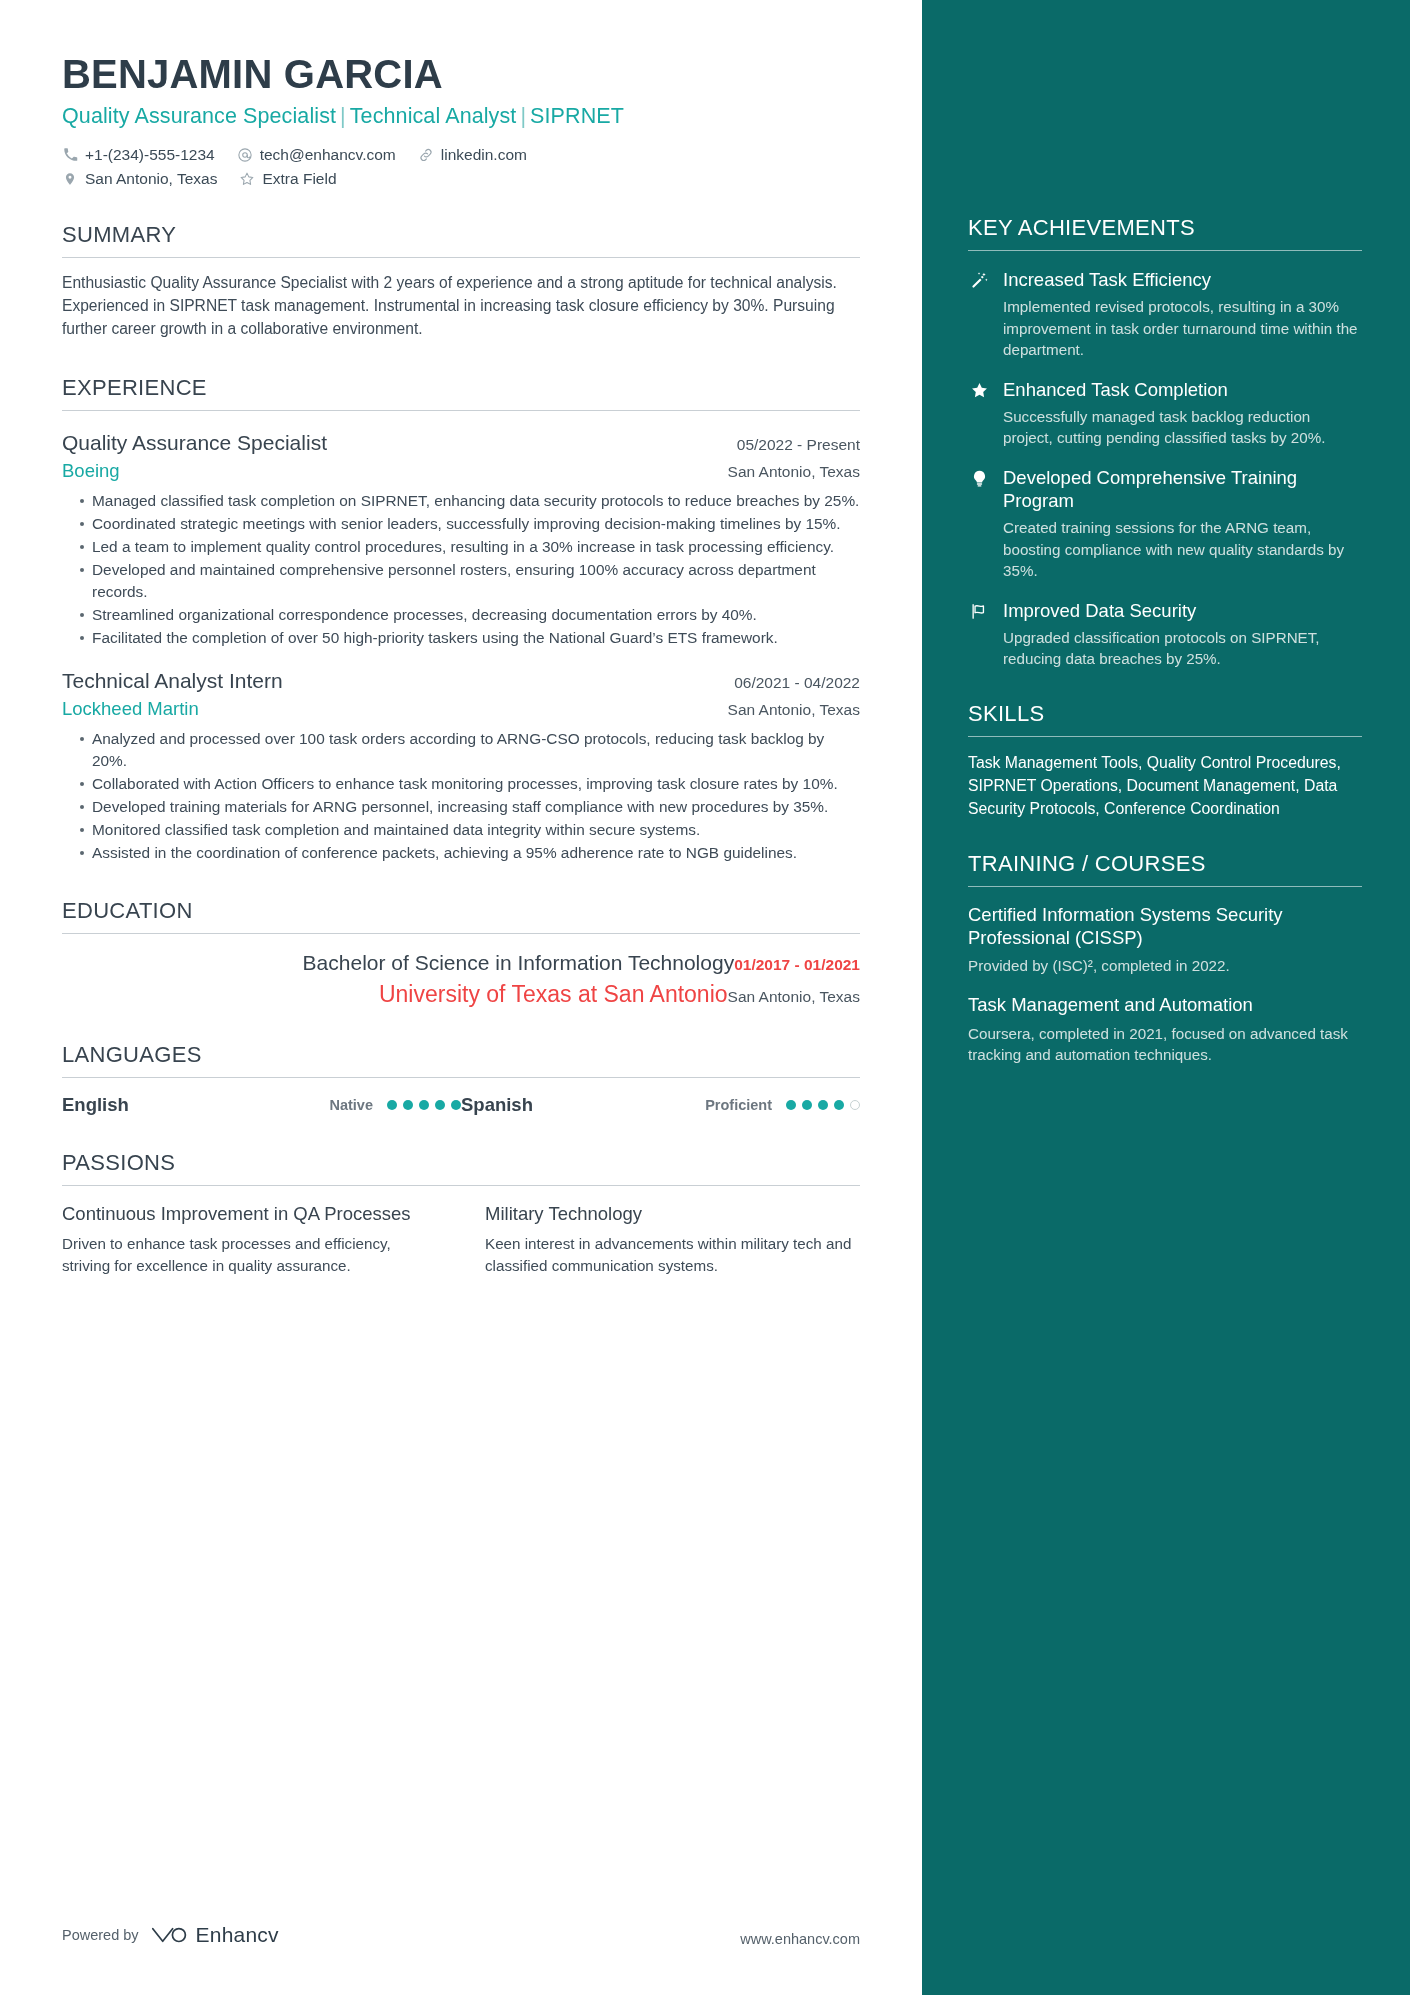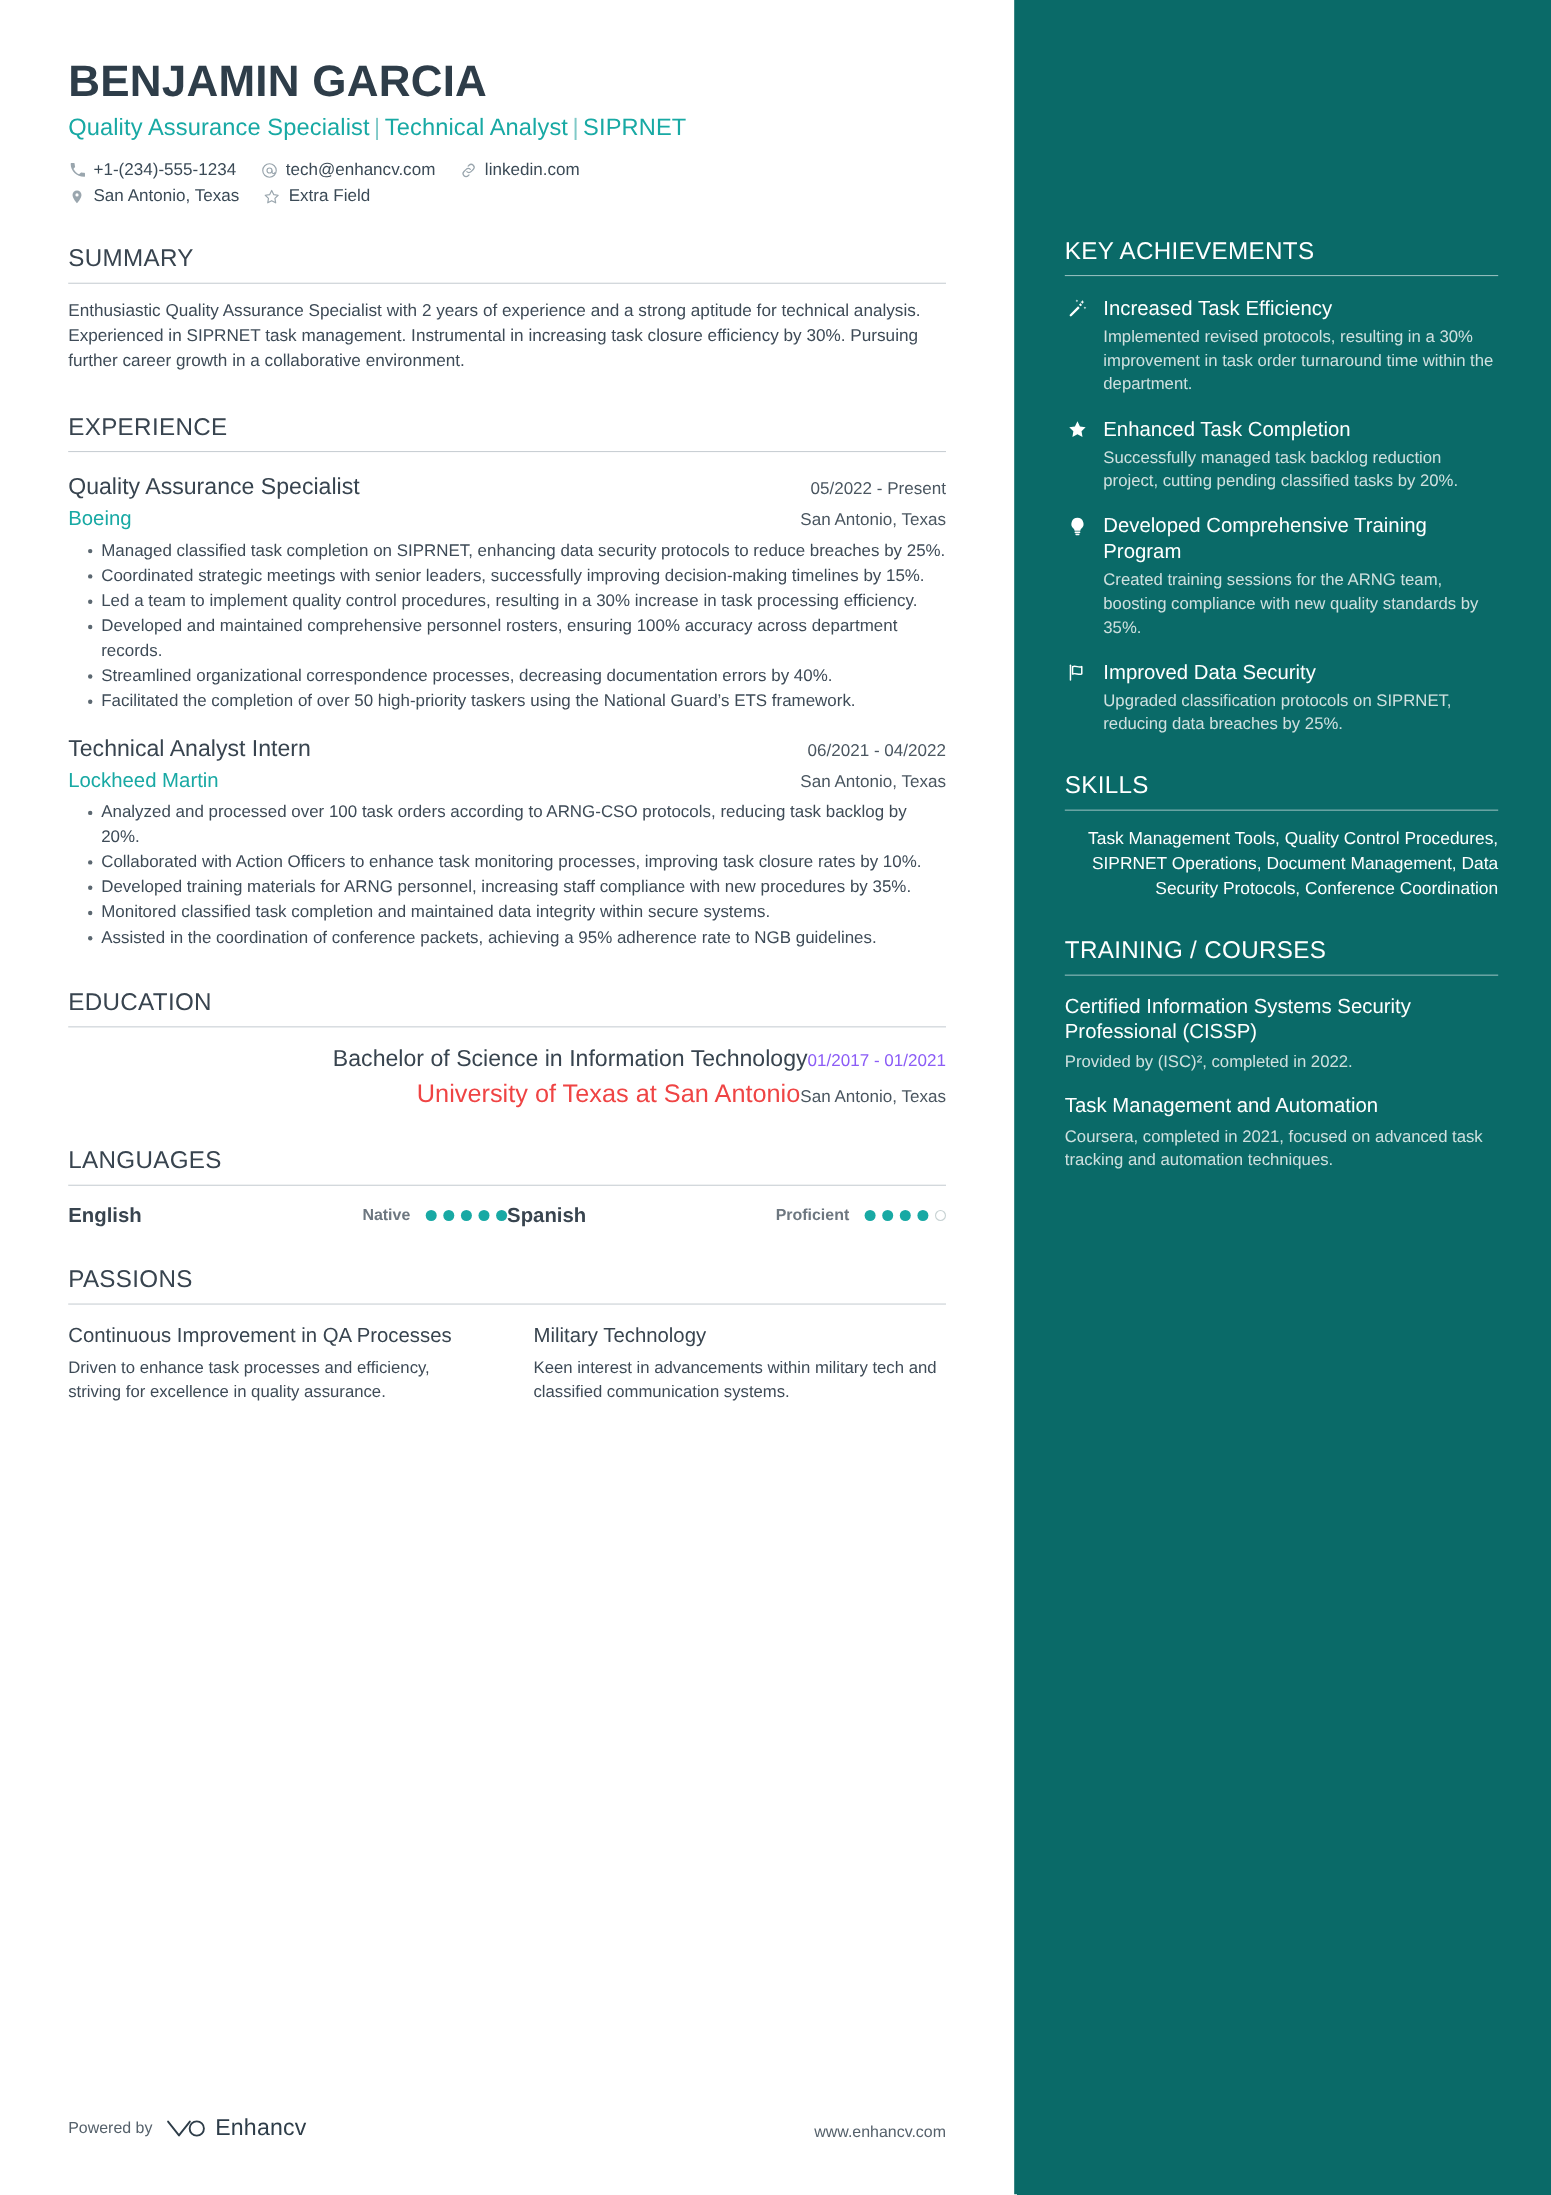--- a/index.html
+++ b/index.html
@@ -138,21 +138,21 @@
   }
 
   .edu-row1, .edu-row2 {
     display: flex;
     justify-content: flex-end;
     align-items: baseline;
   }
   .edu-row1 { margin-top: 17px; }
   .edu-row2 { margin-top: 6px; }
   .edu-degree { font-size: 21px; color: #38444f; }
-  .edu-dates  { font-size: 15.5px; color: #8b5cf6; }
+  .edu-dates  { font-size: 15.5px; color: #ef4444; font-weight: bold; }
   .edu-school { font-size: 23px; color: #ef4444; }
   .edu-location { font-size: 15.5px; color: #4a5660; }
 
   .langs {
     margin-top: 16px;
     display: flex;
   }
   .lang {
     width: 50%;
     display: flex;
@@ -258,21 +258,20 @@
     font-size: 15.2px;
     line-height: 1.41;
     color: #cfe0df;
   }
 
   .skills-text {
     margin-top: 14px;
     font-size: 15.8px;
     line-height: 1.46;
     color: #ffffff;
-    text-align: right;
   }
 
   .course { margin-top: 16px; }
   .course-title {
     font-size: 18.5px;
     line-height: 1.26;
     color: #ffffff;
   }
   .course-desc {
     margin-top: 6px;

